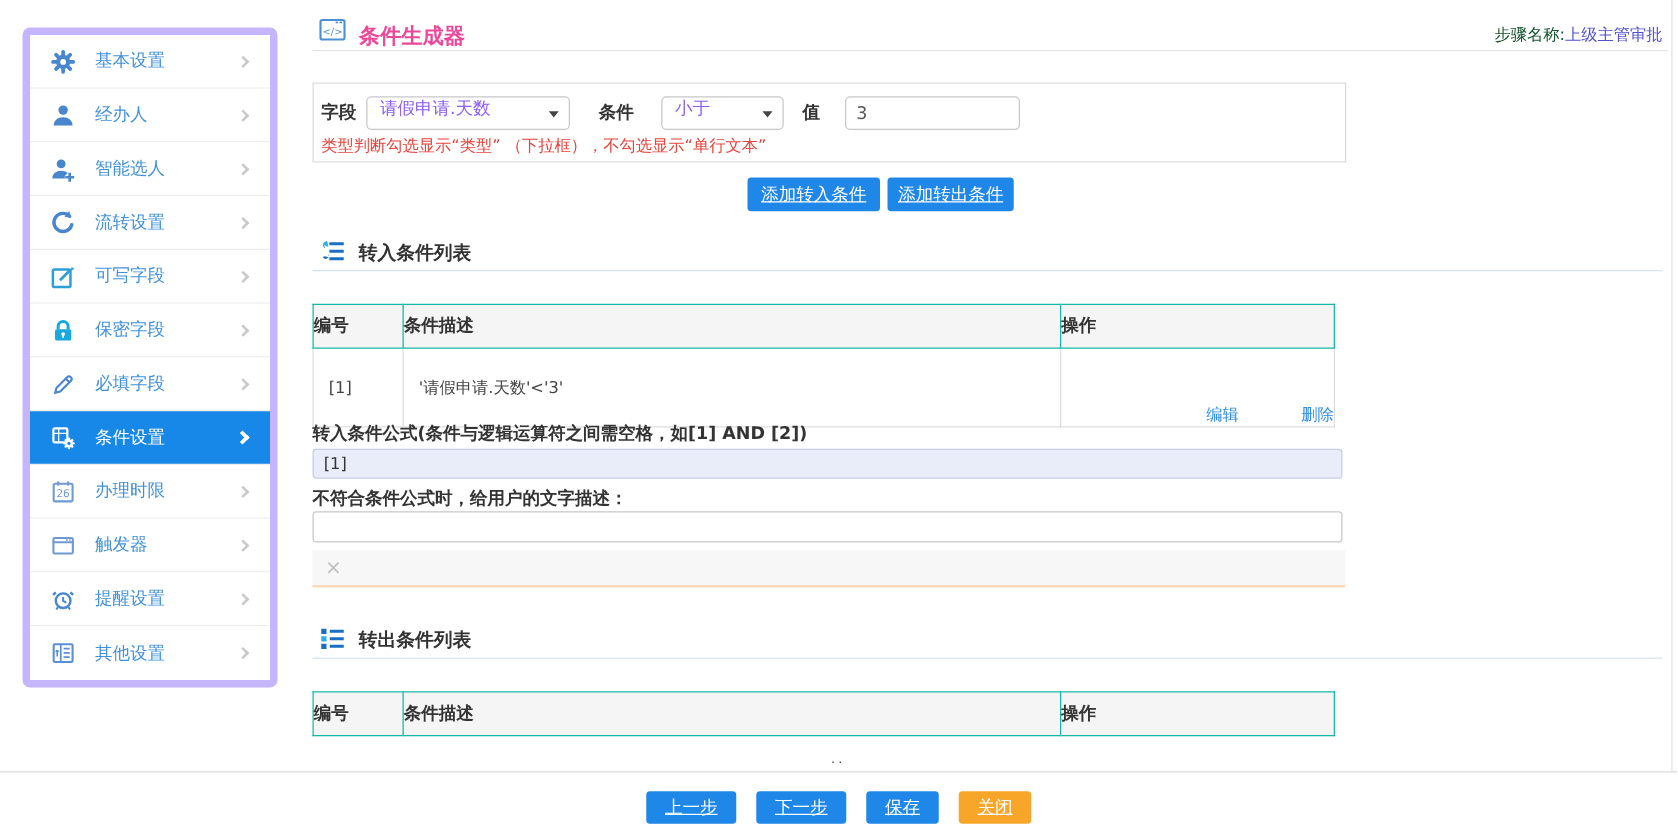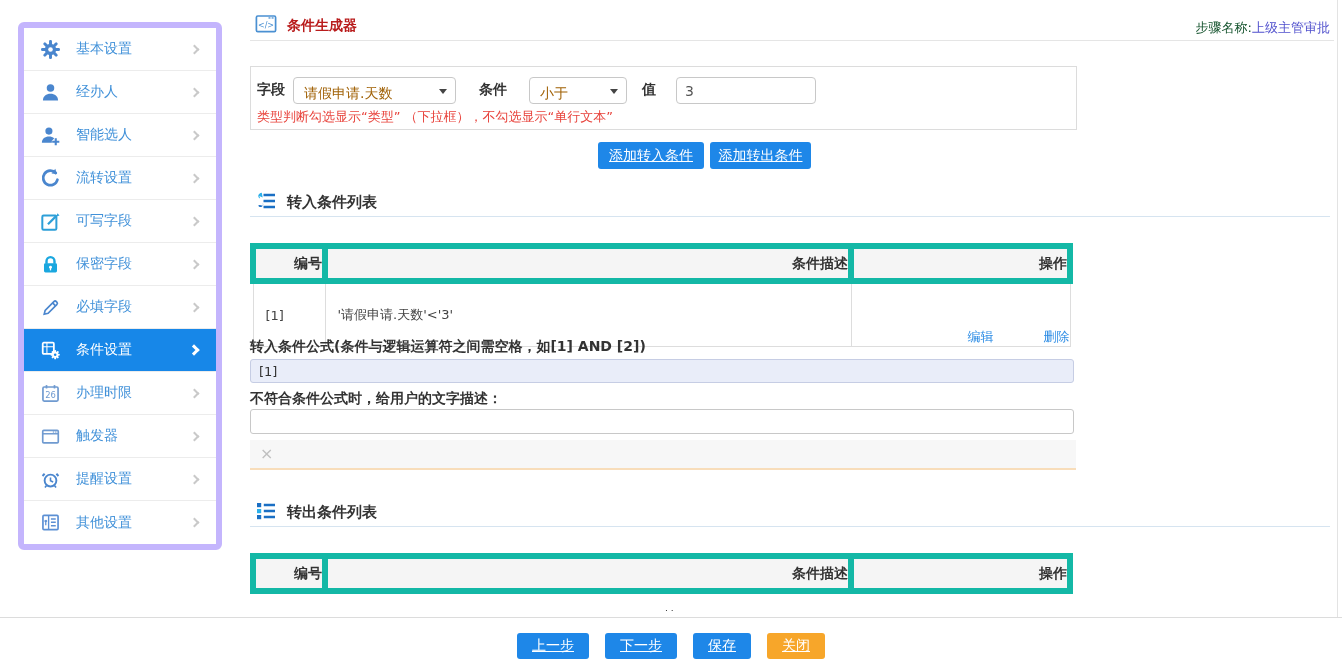--- a/index.html
+++ b/index.html
@@ -25,52 +25,52 @@
   .side-item:last-child { border-bottom:none; }
   .side-item .sicon { width:22px; height:22px; margin-right:15px; flex:0 0 22px; display:flex; align-items:center; justify-content:center; }
   .side-item .slabel { flex:1; }
   .chev { width:7px; height:7px; border-right:2px solid #c9c9c9; border-top:2px solid #c9c9c9; transform:rotate(45deg); margin-right:2px; }
   .side-item.active { background:#1787e8; color:#fff; }
   .side-item.active .chev { border-color:#fff; border-width:3px 3px 0 0; width:8px; height:8px; }
   
   .main { position:absolute; left:250px; top:0; width:1084px; height:617px; }
   .page-edge { position:absolute; left:1337px; top:0; width:1px; height:617px; background:#e3e3e3; }
   .head-icon { position:absolute; left:5px; top:13px; width:22px; height:22px; }
-  .page-title { position:absolute; left:37px; top:17px; font-size:14px; font-weight:bold; color:#b91c1c;text-align:right; }
+  .page-title { position:absolute; left:37px; top:17px; font-size:17px; font-weight:bold; color:#ec4899;text-align:right; }
   .step-name { position:absolute; right:4px; top:19px; font-size:13px; }
   .step-name .lbl { color:#14532d; }
   .step-name .val { color:#5151cd; cursor:pointer; }
   .head-divider { position:absolute; left:0; top:40px; width:1084px; border-top:1px solid #e5e5e5; }
   
   .builder-box { position:absolute; left:0; top:66px; width:827px; height:64px; border:1px solid #dcdcdc; background:#fff; }
   .fld-label { position:absolute; top:14px; font-size:14px; font-weight:bold; color:#333; }
   .sel {
     position:absolute; top:10px; height:27px; border:1px solid #c8c8c8; border-radius:4px;
-    background:#fff; font-size:14px; color:#a16207; display:flex; align-items:flex-end;
+    background:#fff; font-size:14px; color:#8b5cf6; display:flex; align-items:flex-start;
     padding:0 22px 0 10px; cursor:pointer;
   }
   .sel .caret { position:absolute; right:8px; top:11px; width:0; height:0;
     border-left:4px solid transparent; border-right:4px solid transparent; border-top:5px solid #444; }
   .txt-input {
     position:absolute; border:1px solid #c8c8c8; border-radius:4px; background:#fff;
     font-size:14px; color:#555; padding:0 8px; font-family:"DejaVu Sans", sans-serif;
   }
   .red-hint { position:absolute; left:6px; top:41px; font-size:13px; color:#e8433c; white-space:nowrap; }
   
   .btn { border:none; border-radius:3px; background:#1e87e8; color:#fff; font-size:14px; cursor:pointer;
          font-family:"DejaVu Sans", sans-serif; display:flex; align-items:center; justify-content:center;text-decoration:underline; }
   .add-in  { position:absolute; left:348px; top:142px; width:106px; height:27px; }
   .add-out { position:absolute; left:460px; top:142px; width:101px; height:27px; }
   
   .sec-icon { position:absolute; left:5px; width:22px; height:22px; }
   .sec-title { position:absolute; left:37px; font-size:15px; font-weight:bold; color:#333; }
   .sec-divider { position:absolute; left:0; width:1080px; border-top:1px solid #d6e4f0; }
   
   table.cond { position:absolute; left:0; border-collapse:collapse; width:817px; table-layout:fixed; background:#fff; }
-  table.cond th { background:#f5f5f5; border:6px solid #14b8a6; font-size:14px; font-weight:bold; color:#333; height:35px; text-align:right; }
+  table.cond th { background:#f5f5f5; border:1px solid #14b8a6; font-size:14px; font-weight:bold; color:#333; height:35px; text-align:left; }
   table.cond td { border:1px solid #ddd; font-size:13px; color:#444; height:38px; padding-left:12px; background:#fff; }
   .col-no  { width:72px; }
   .col-desc{ width:526px; }
   .col-op  { width:219px; }
   td.ops { padding-left:0; }
   .ops-wrap { display:flex; justify-content:flex-end; gap:50px;margin-top:44px; }
   .op-link { color:#2e8de5; font-size:13px; cursor:pointer; text-decoration:none; }
   
   .bold-label { position:absolute; left:0; font-size:14px; font-weight:bold; color:#333; white-space:nowrap; }
   .formula-input { position:absolute; left:0; top:359px; width:824px; height:24px;

